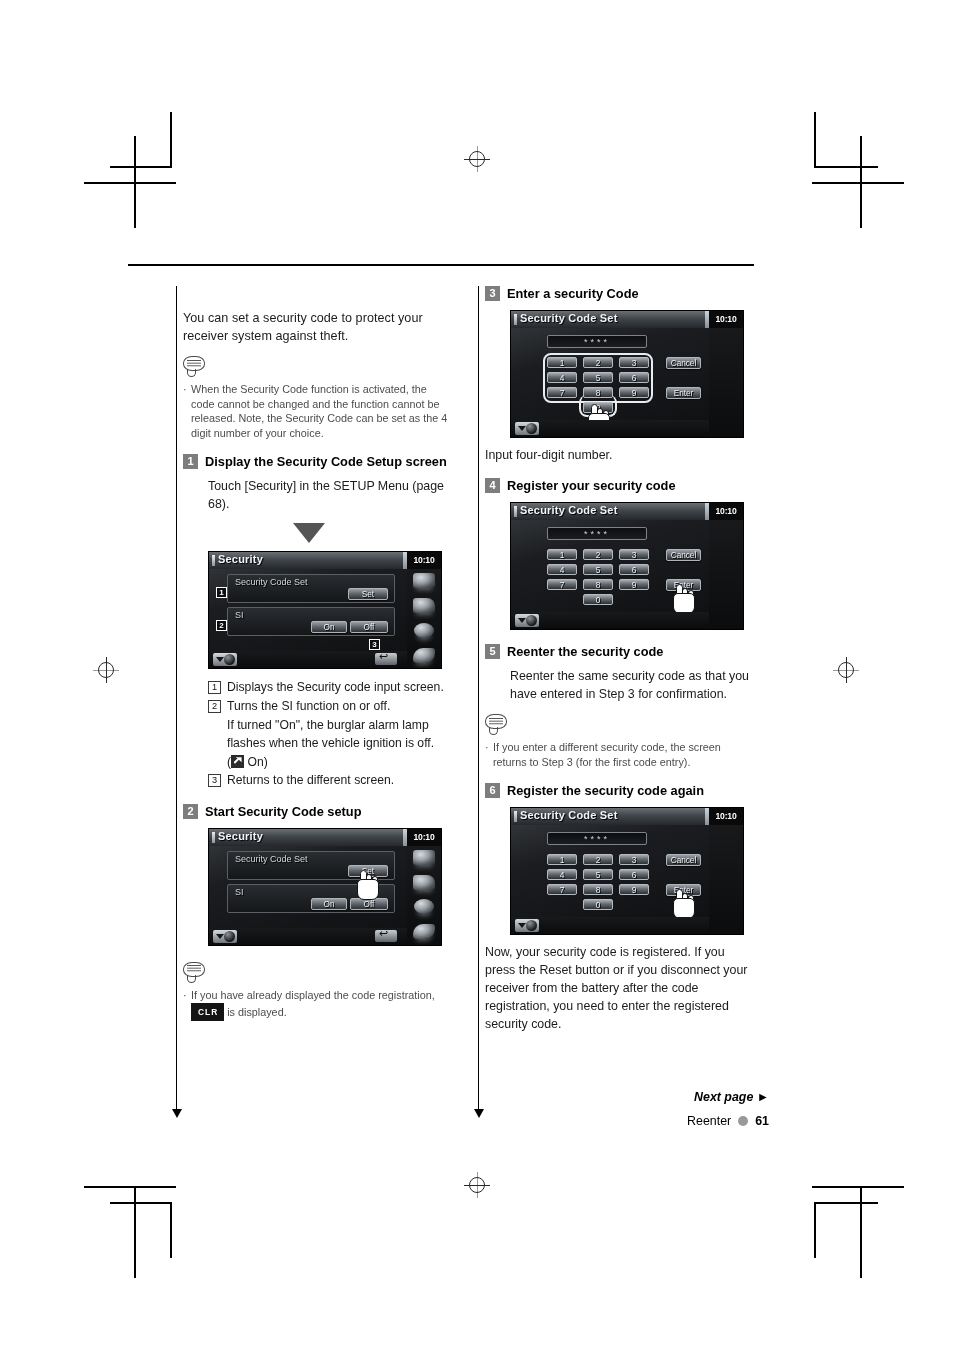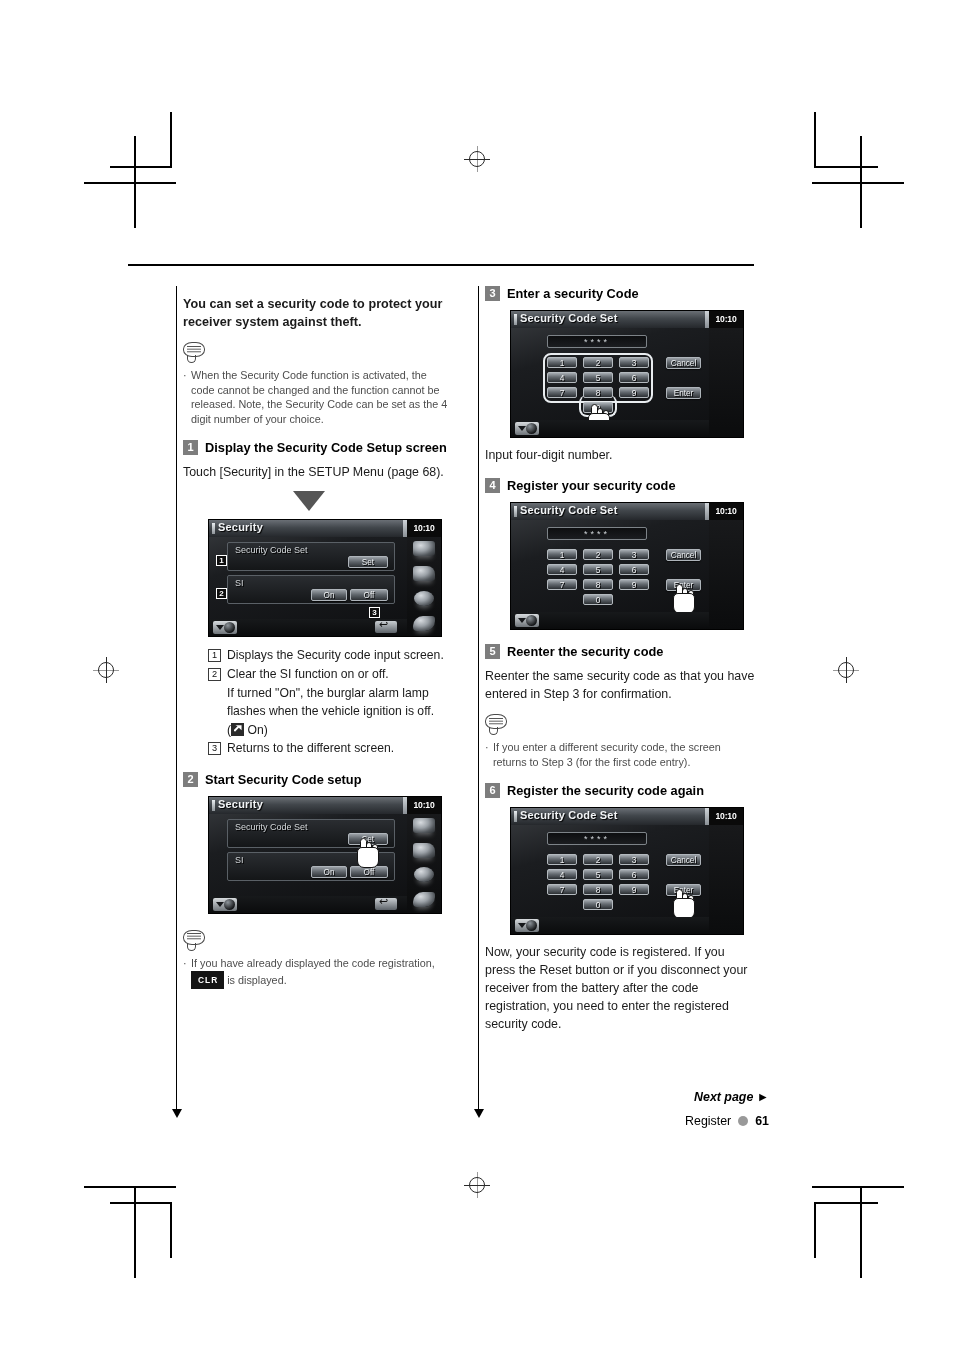--- a/index.html
+++ b/index.html
@@ -32,21 +32,21 @@
   .col { position:absolute; }
   .colL { left:183px; top:286px; width:270px; }
   .colR { left:485px; top:286px; width:272px; }
 
   
   .secbar {
     background:#000; color:#fff; font-weight:bold; font-size:13.5px;
     padding:6px 0 6px 9px; letter-spacing:0.1px; width:270px;
   }
   .body-t { font-size:12.6px; color:#1b1b1b; line-height:18px; letter-spacing:0.05px; }
-  .body-t.gap { margin-top:9px;font-weight:bold; }
+  .body-t.gap { margin-top:23px; }
 
   
   .note { margin-top:11px; }
   .bubble { width:26px; height:22px; position:relative; }
   .bubble .b1 { position:absolute; left:0; top:0; width:22px; height:15px;
                 border:1.6px solid #4a4a4a; border-radius:9px/7px; }
   .bubble .b2 { position:absolute; left:4px; top:13px; width:9px; height:8px;
                 border:1.6px solid #4a4a4a; border-radius:0 0 8px 8px; border-top:none; }
   .bubble .lines { position:absolute; left:4px; top:3.5px; width:14px; height:8px;
     background:
@@ -165,21 +165,21 @@
       background:#fff; border:1.6px solid #141414; border-radius:5px 5px 7px 7px; }
   .hand .f1 { position:absolute; left:4.5px; top:1px; width:7px; height:14px;
       background:#fff; border:1.6px solid #141414; border-radius:4px 4px 0 0; }
   .hand .f2 { position:absolute; left:11px; top:5px; width:6px; height:11px;
       background:#fff; border:1.6px solid #141414; border-radius:4px 4px 0 0; }
   .hand .f3 { position:absolute; left:16.5px; top:7px; width:6px; height:10px;
       background:#fff; border:1.6px solid #141414; border-radius:4px 4px 0 0; }
 
   
   .cap { font-size:12.4px; color:#1b1b1b; line-height:18px; margin-top:8px; }
-  .cap.ind { }
+  .cap.ind { margin-left:25px; }
 
   
   .nextp { position:absolute; right:185px; top:1090px; font-weight:bold; font-style:italic;
       font-size:12.4px; color:#000; }
   .pagefoot { position:absolute; right:185px; top:1114px; font-size:12.4px; color:#000;
       display:flex; align-items:center; }
   .pagefoot .bullet { width:10px; height:10px; border-radius:50%; background:#999; margin:0 7px; }
   .pagefoot .pno { font-weight:bold; }
 </style>
 </head>
@@ -316,21 +316,21 @@
     </div>
 
     <div class="olist">
       <div class="oli">
         <div class="bx">1</div>
         <div class="tx">Displays the Security code input screen.</div>
       </div>
       <div class="oli">
         <div class="bx">2</div>
         <div class="tx">
-          <span>Clear the SI function on or off.</span><br>
+          <span>Turns the SI function on or off.</span><br>
           <span>If turned "On", the burglar alarm lamp flashes when the vehicle ignition is off.</span><br>
           <span>(</span><span class="pencil"></span><span> On)</span>
         </div>
       </div>
       <div class="oli">
         <div class="bx">3</div>
         <div class="tx">Returns to the different screen.</div>
       </div>
     </div>
 
@@ -577,18 +577,18 @@
       </div>
       <div class="rail"></div>
     </div>
 
     <div class="cap">Now, your security code is registered. If you press the Reset button or if you disconnect your receiver from the battery after the code registration, you need to enter the registered security code.</div>
 
   </div>
 
   <div class="nextp">Next page ►</div>
   <div class="pagefoot">
-    <span>Register</span>
+    <span>Reenter</span>
     <span class="bullet"></span>
     <span class="pno">61</span>
   </div>
 
 </div>
 
 </body></html>

